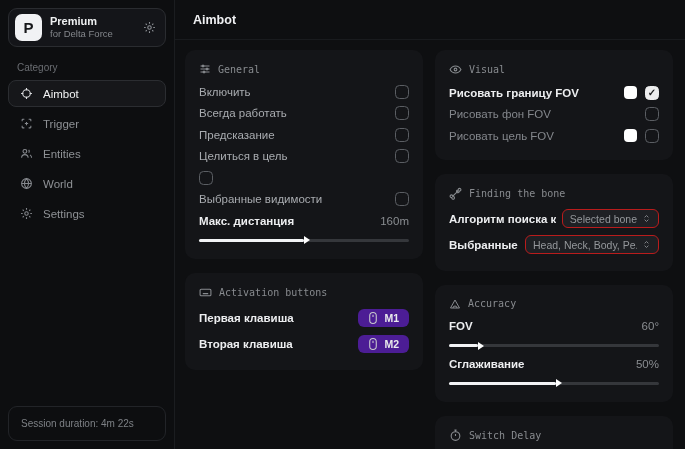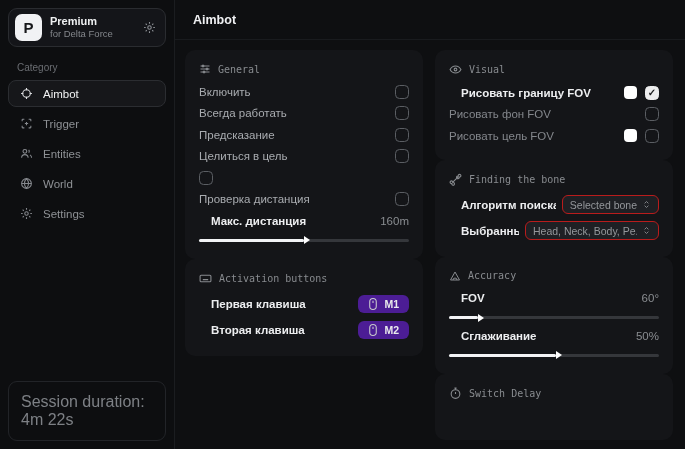--- a/index.html
+++ b/index.html
@@ -48,55 +48,55 @@
   .nav-item .nicon { color:#85888d; }
   .nav-item.active {
     border-color:#2b2d31; background:#16171a; color:#f1f2f3;
   }
   .nav-item.active .nicon { color:#dfe0e2; }
 
   .session {
     margin:auto 8px 8px 8px;
     border:1px solid #222428; border-radius:9px;
     padding:11px 12px;
-    font-size:16px; color:#7d8085;
+    font-size:10px; color:#7d8085;
   }
 
   
   .main { flex:1; display:flex; flex-direction:column; background:#0e0f11; }
   .page-header {
     padding:13px 18px 12px 18px;
     border-bottom:1px solid #191b1e;
     font-size:12.5px; font-weight:bold; color:#f0f1f3;
   }
   .content {
     flex:1; display:flex; gap:12px; padding:10px 12px 0 10px;
     overflow:hidden;
   }
-  .col { flex:1; display:flex; flex-direction:column; min-width:0; }
+  .col { flex:1; display:flex; flex-direction:column; gap:14px; min-width:0; }
 
   .card {
     background:#141518; border-radius:10px;
     padding:10px 14px 13px 14px;
     flex-shrink:0;
   }
   .card-head {
     display:flex; align-items:center; gap:7px;
     color:#888b8f;
     font-family:"DejaVu Sans Mono", monospace;
     font-size:10px;
     padding:3px 0 6px 0;
   }
 
   .row {
     display:flex; justify-content:space-between; align-items:center;
     min-height:21.5px; gap:6px;
   }
   .lbl { font-size:11.5px; color:#a9acb0; white-space:nowrap; overflow:hidden; }
-  .lbl.strong { color:#edeef0; font-weight:bold;margin-left:12px; }
+  .lbl.strong { color:#edeef0; font-weight:bold; }
   .lbl.dim { color:#84878c; }
   .val { font-size:11.5px; color:#8a8d91; white-space:nowrap; }
   .row-right { display:flex; align-items:center; gap:8px; flex-shrink:0; }
 
   .checkbox {
     width:14px; height:14px; flex-shrink:0;
     border:1.6px solid #5b5e63; border-radius:4.5px;
     position:relative; cursor:pointer;
   }
   .checkbox.checked { background:#ededee; border-color:#ededee; }
@@ -252,21 +252,21 @@
           <span class="checkbox"></span>
         </div>
         <div class="row">
           <span class="lbl">Целиться в цель</span>
           <span class="checkbox"></span>
         </div>
         <div class="row">
           <span class="checkbox"></span>
         </div>
         <div class="row">
-          <span class="lbl">Проверка дистанция</span>
+          <span class="lbl">Выбранные видимости</span>
           <span class="checkbox"></span>
         </div>
 
         <div class="row">
           <span class="lbl strong">Макс. дистанция</span>
           <span class="val">160m</span>
         </div>
         <div class="slider">
           <div class="fill" style="width: 50%;">
               <span class="thumb"></span>

